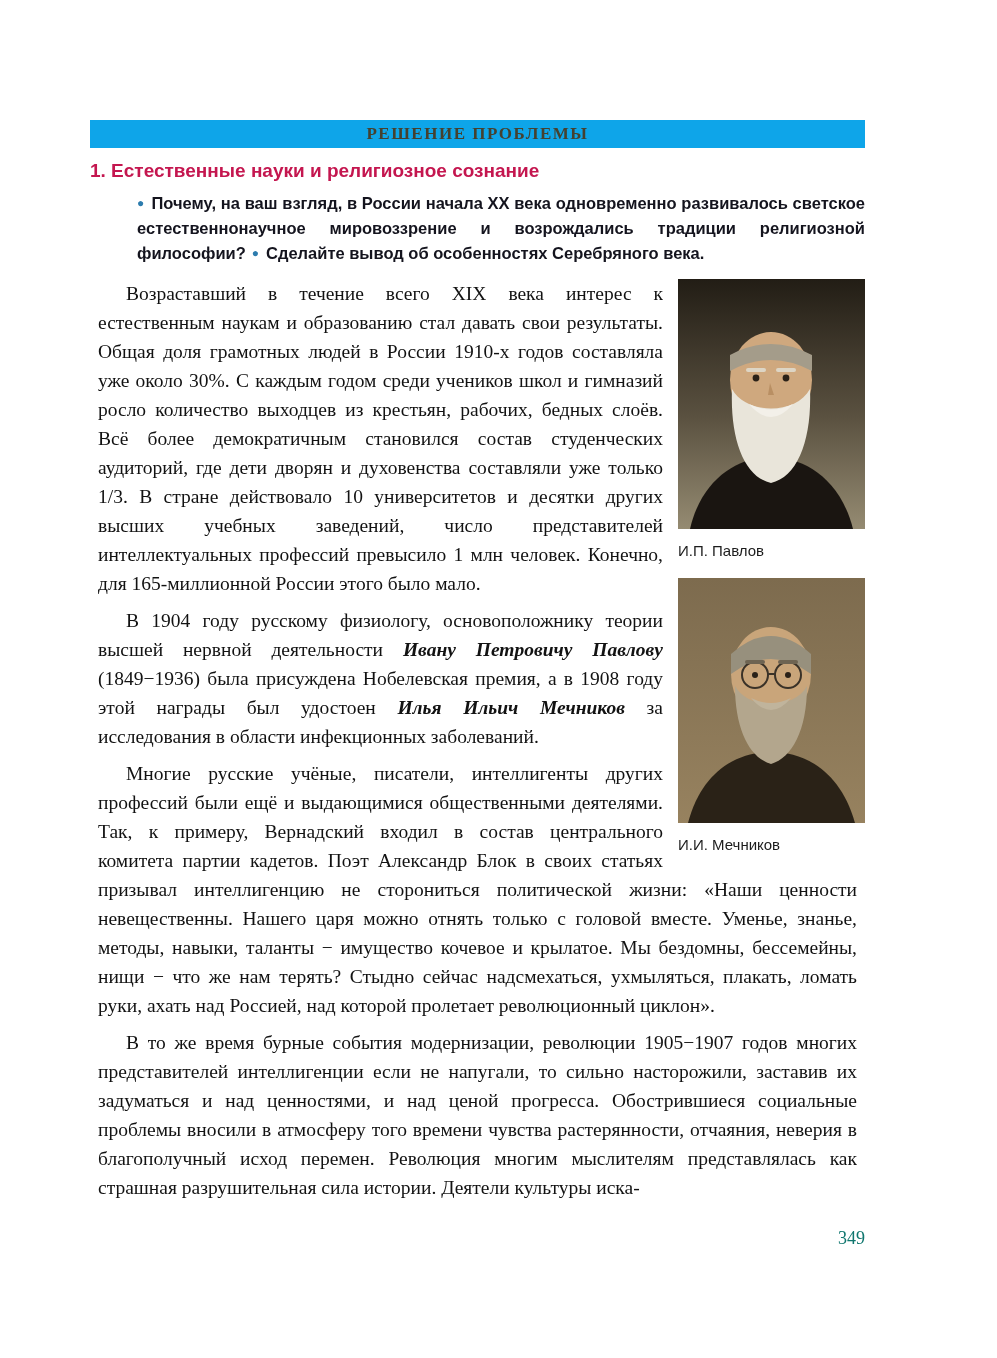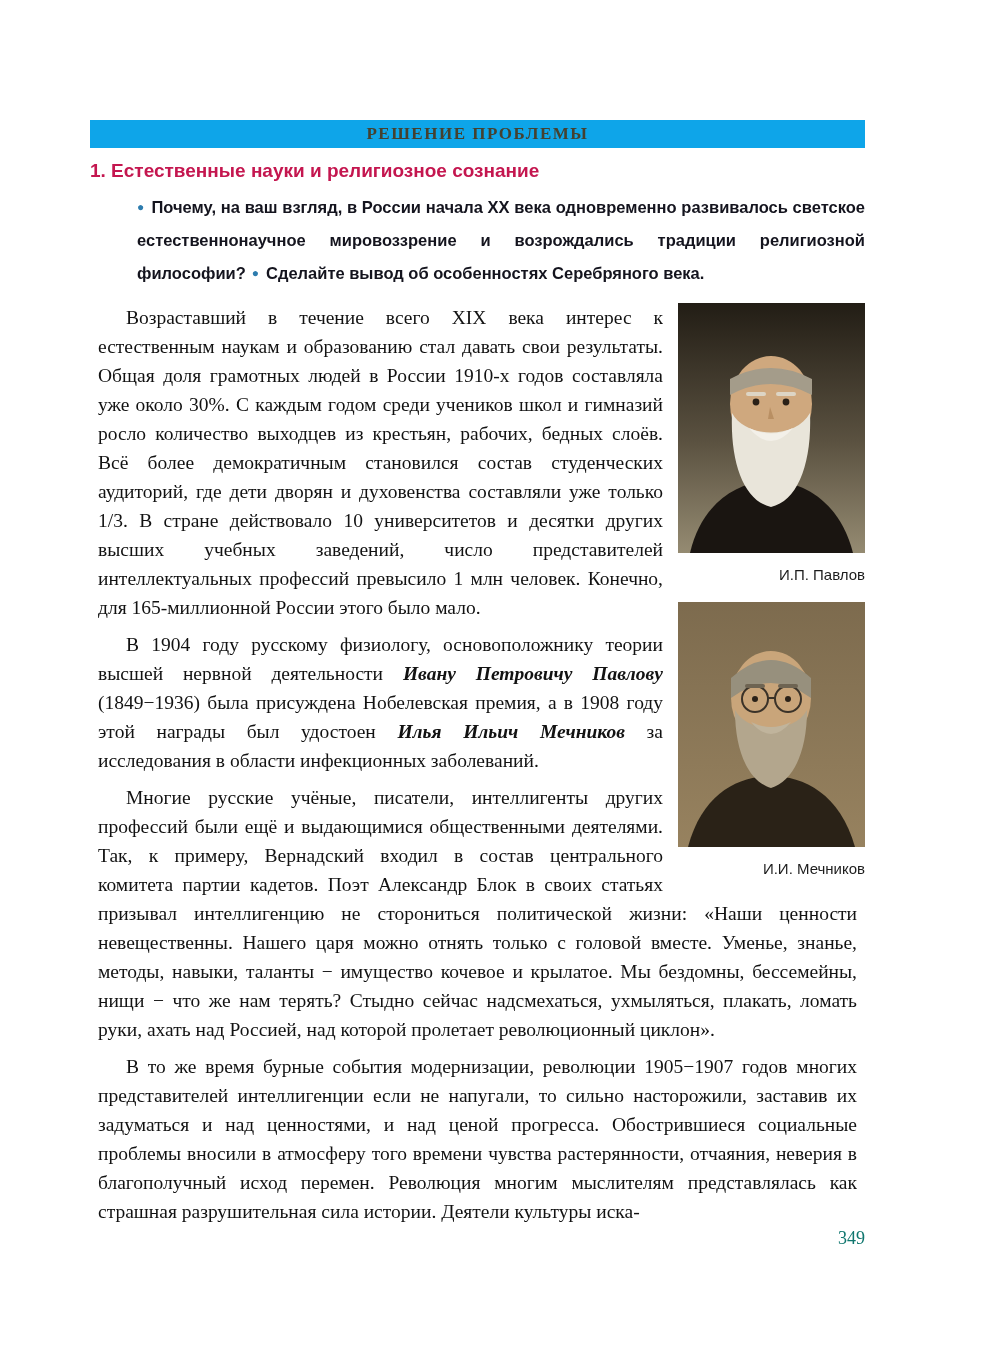--- a/index.html
+++ b/index.html
@@ -19,37 +19,37 @@
   }
   .heading {
     margin-top:12px;
     font-family:"Liberation Sans", sans-serif;
     font-size:19px; font-weight:bold; color:#c4164f;
   }
   .question {
     margin-top:9px; padding-left:47px;
     font-family:"Liberation Sans", sans-serif;
     font-size:16.5px; font-weight:bold; color:#14141e;
-    line-height:33px; text-align:justify;
+    line-height:25px; text-align:justify;
   }
   .qbullet { color:#2d7cae; font-size:12px; vertical-align:2px; margin-right:7px; }
   .qbullet.second { margin-left:6px; }
 
   .body {
     margin-top:13px;
     font-size:19.5px; line-height:29px; text-align:justify;
   }
   .body p { margin:8px; text-indent:28px; }
   .bolditalic { font-weight:bold; font-style:italic; }
 
   .figures { float:right; width:187px; margin-left:15px; margin-bottom:2px; }
   figure { margin:0 0 13px 0; }
   .photo { width:187px; display:block; background:#6b5a44; }
   figcaption {
-    margin-top:7px; text-align:right;
+    margin-top:7px; text-align:left;
     font-family:"Liberation Sans", sans-serif;
     font-size:15px; color:#1c1c1c;
   }
 
   .page-number {
     position:absolute; left:90px; top:1228px; width:775px;
     text-align:right; font-size:18px; color:#0f766e;
     font-family:"Liberation Serif", serif;
   }
 </style>

